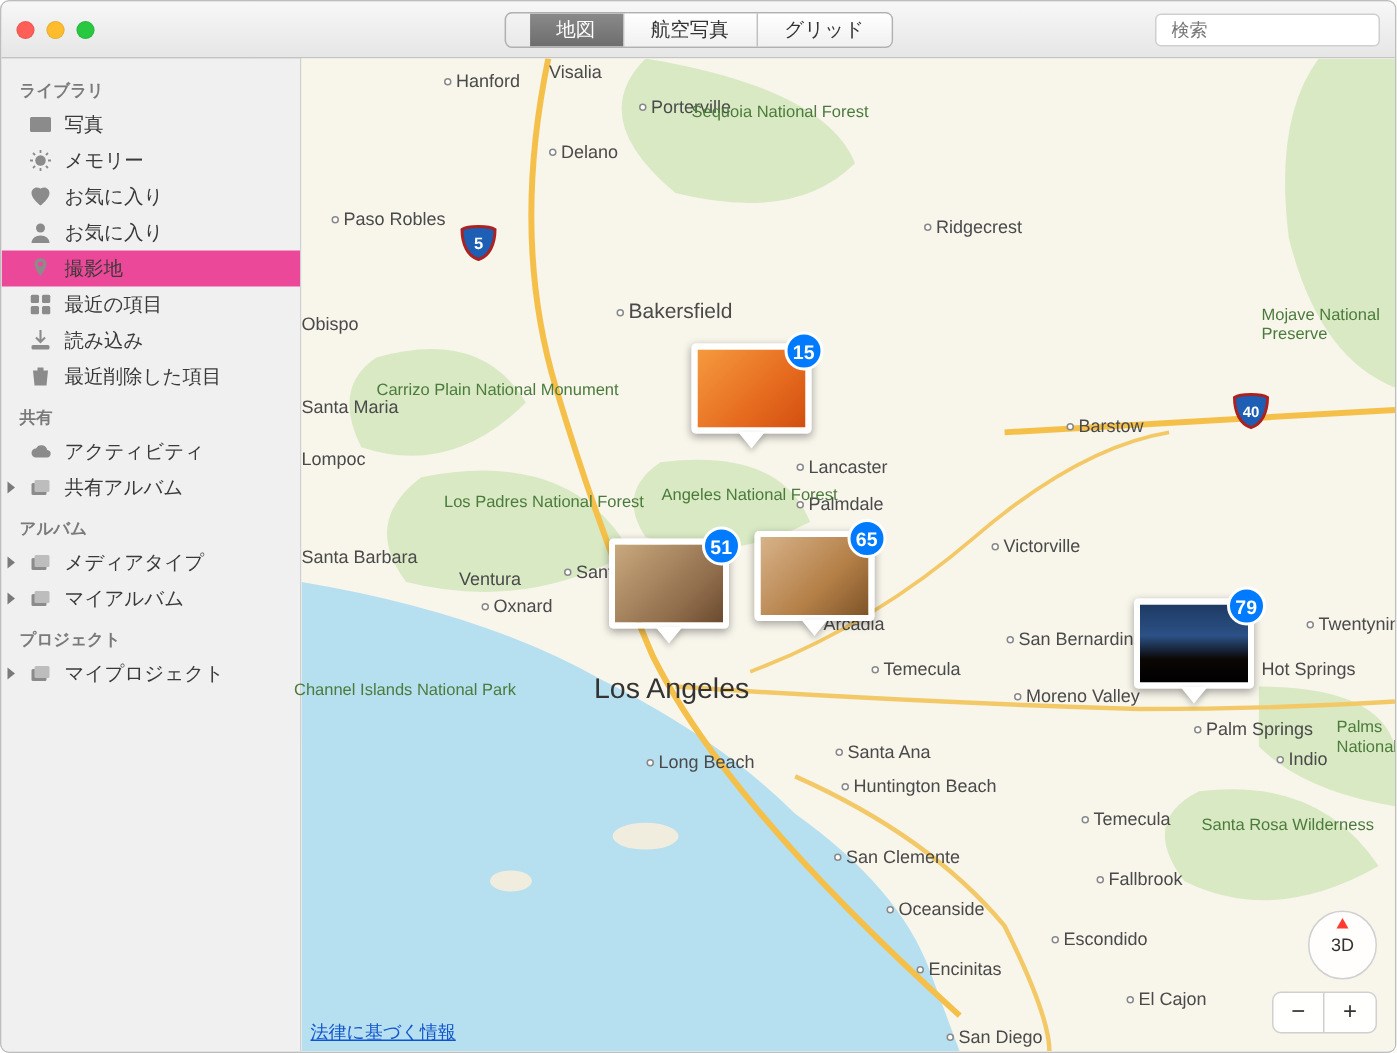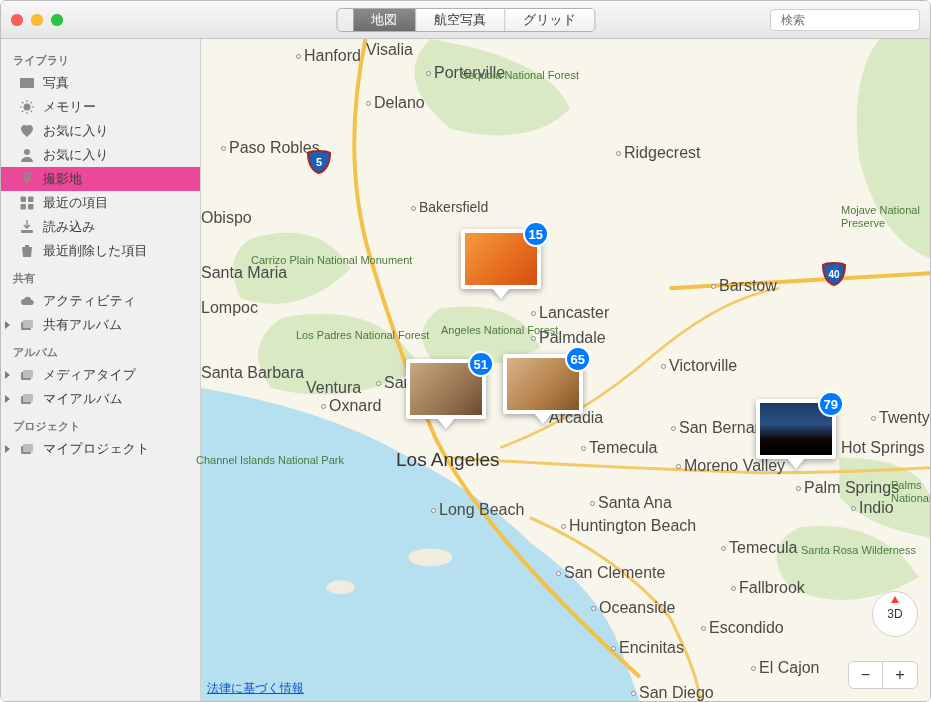--- a/index.html
+++ b/index.html
@@ -64,21 +64,21 @@
   }
   .s-item svg{width:16px;height:16px;fill:#8b8b8b;flex:none;}
   
   .maparea{flex:1;position:relative;background:#f5f3ec;}
   .maparea svg.basemap{width:100%;height:100%;}
   .legal{
     position:absolute;left:6px;bottom:4px;font-size:12px;
   }
   .legal a{color:#1155cc;}
   .controls{
-    position:absolute;right:12px;bottom:12px;display:flex;flex-direction:column;gap:24px;align-items:flex-end;
+    position:absolute;right:12px;bottom:12px;display:flex;flex-direction:column;gap:8px;align-items:flex-end;
   }
   .compass{
     width:46px;height:46px;border-radius:50%;background:rgba(255,255,255,.9);
     border:1px solid #d0d0d0;display:flex;align-items:center;justify-content:center;
     font-size:12px;color:#333;position:relative;
   }
   .compass::before{
     content:"";position:absolute;top:4px;left:50%;transform:translateX(-50%);
     width:0;height:0;border-left:4px solid transparent;border-right:4px solid transparent;border-bottom:7px solid #ff3b30;
   }
@@ -105,21 +105,21 @@
     position:absolute;top:-12px;right:-12px;
     background:#007aff;color:#fff;border:2px solid #fff;
     min-width:26px;height:26px;border-radius:13px;
     display:flex;align-items:center;justify-content:center;
     font-size:13px;font-weight:600;padding:0 4px;
   }
   .t1{background:linear-gradient(135deg,#f59a3e 0%,#e66b1f 60%,#d24f0f 100%);}
   .t2{background:linear-gradient(135deg,#c9a97e 0%,#8e6b4a 70%,#6a4a2e 100%);}
   .t3{background:linear-gradient(135deg,#d7b38a 0%,#b47f47 60%,#7e5428 100%);margin-left:12px;}
   .t4{background:linear-gradient(180deg,#1d3a63 0%,#2c5186 40%,#0b0705 70%,#000 100%);}
-  .city{position:absolute;font-size:16px;color:#4a4a4a;white-space:nowrap;pointer-events:none;}
+  .city{position:absolute;font-size:12px;color:#4a4a4a;white-space:nowrap;pointer-events:none;}
   .city.big{font-size:19px;font-weight:500;color:#333;}
   .city.mid{font-size:14px;}
   .pdot{width:5px;height:5px;border:1px solid #888;border-radius:50%;background:#fff;display:inline-block;margin-right:3px;vertical-align:middle;}
   .green{position:absolute;color:#4a7b3b;font-size:11px;text-align:left;line-height:1.2;pointer-events:none;}
   .shield{
     position:absolute;width:26px;height:26px;
   }
   .shield svg{width:100%;height:100%;}
 </style>
 </head>
@@ -274,21 +274,21 @@
         <path d="M250 420 Q400 430 560 435 Q650 435 731 430" stroke="#f3c968" stroke-width="3" fill="none"></path>
         <path d="M300 410 Q380 380 450 320 Q520 260 580 250" stroke="#f3c968" stroke-width="2.5" fill="none"></path>
         <path d="M330 480 Q420 520 470 580 Q500 640 500 664" stroke="#f3c968" stroke-width="3" fill="none"></path>
       </svg>
 
       
       <span class="city big" style="left:195px;top:410px">Los Angeles</span>
       <span class="city mid" style="left:210px;top:160px"><span class="pdot"></span><span>Bakersfield</span></span>
       <span class="city" style="left:380px;top:400px"><span class="pdot"></span><span>Temecula</span></span>
       <span class="city" style="left:230px;top:462px"><span class="pdot"></span><span>Long Beach</span></span>
-      <span class="city" style="left:389px;top:455px"><span class="pdot"></span><span>Santa Ana</span></span>
+      <span class="city" style="left:356px;top:455px"><span class="pdot"></span><span>Santa Ana</span></span>
       <span class="city" style="left:360px;top:478px"><span class="pdot"></span><span>Huntington Beach</span></span>
       <span class="city" style="left:355px;top:525px"><span class="pdot"></span><span>San Clemente</span></span>
       <span class="city" style="left:390px;top:560px"><span class="pdot"></span><span>Oceanside</span></span>
       <span class="city" style="left:520px;top:500px"><span class="pdot"></span><span>Temecula</span></span>
       <span class="city" style="left:530px;top:540px"><span class="pdot"></span><span>Fallbrook</span></span>
       <span class="city" style="left:500px;top:580px"><span class="pdot"></span><span>Escondido</span></span>
       <span class="city" style="left:550px;top:620px"><span class="pdot"></span><span>El Cajon</span></span>
       <span class="city" style="left:430px;top:645px"><span class="pdot"></span><span>San Diego</span></span>
       <span class="city" style="left:410px;top:600px"><span class="pdot"></span><span>Encinitas</span></span>
       <span class="city" style="left:595px;top:440px"><span class="pdot"></span><span>Palm Springs</span></span>

